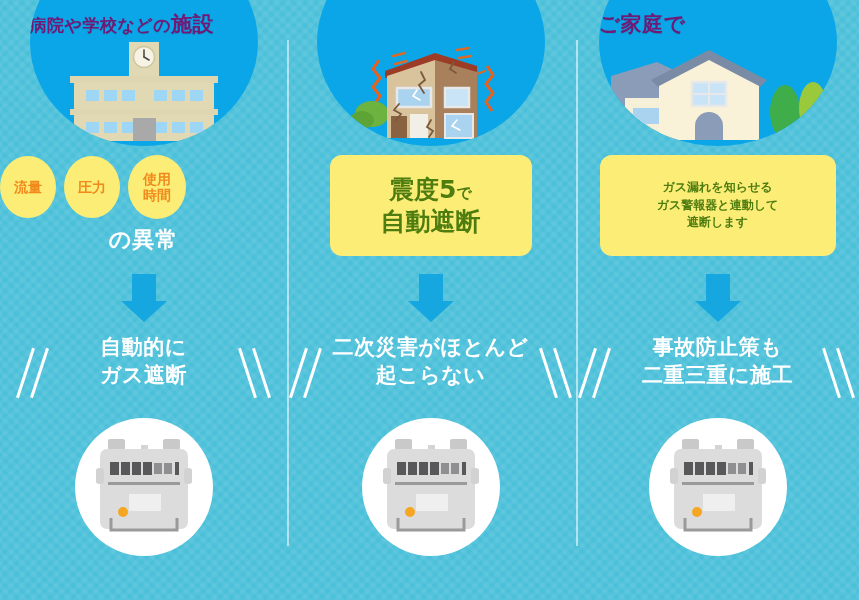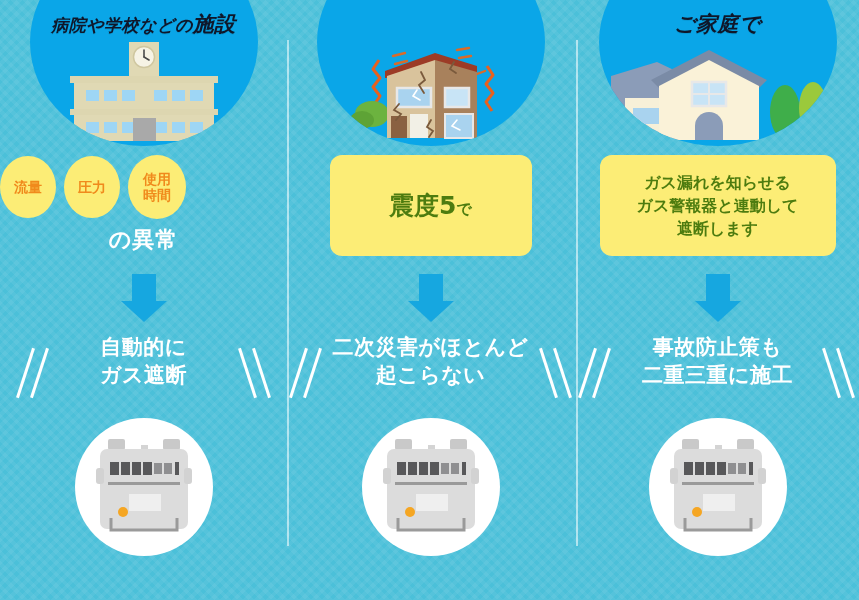--- a/index.html
+++ b/index.html
@@ -57,28 +57,27 @@
     border-radius: 50%;
     overflow: hidden;
   }
   .c3 .dome { width: 238px; }
 
   .dome-title {
     position: absolute;
     top: 72px;
     left: 0;
     right: 0;
-    text-align: center;
-    color: #0f172a;
+    text-align: left;
+    color: #701a75;
     font-size: 17px;
     font-weight: bold;
     letter-spacing: 0.5px;
     text-shadow: 0 1px 0 rgba(0,0,0,0.08);
     white-space: nowrap;
-    font-style: italic;
   }
   .dome-title .big {
     font-size: 21px;
     font-weight: bold;
   }
 
   
   .illus {
     position: absolute;
     left: 0;
@@ -144,21 +143,21 @@
     width: 202px;
     height: 101px;
     font-size: 25px;
     line-height: 1.28;
   }
   .ybox.b2 .small { font-size: 15px; }
   .ybox.b3 {
     top: 155px;
     width: 236px;
     height: 101px;
-    font-size: 16px;
+    font-size: 12px;
     line-height: 1.45;
   }
 
   
   .arrow {
     position: absolute;
     top: 274px;
     left: 50%;
     transform: translateX(-50%);
     width: 46px;
@@ -376,20 +375,21 @@
             <path d="M100 54 L96 60 L103 64"></path>
             <path d="M140 84 L135 90 L143 94"></path>
           </g>
         </svg>
       </div>
     </div>
 
     <div class="ybox b2">
       <div>
         <div><span>震度5</span><span class="small">で</span></div>
+        <div>自動遮断</div>
       </div>
     </div>
 
     <div class="arrow">
       <div class="shaft"></div>
         <div class="head"></div>
     </div>
 
     <div class="slash left">
         <span></span>

